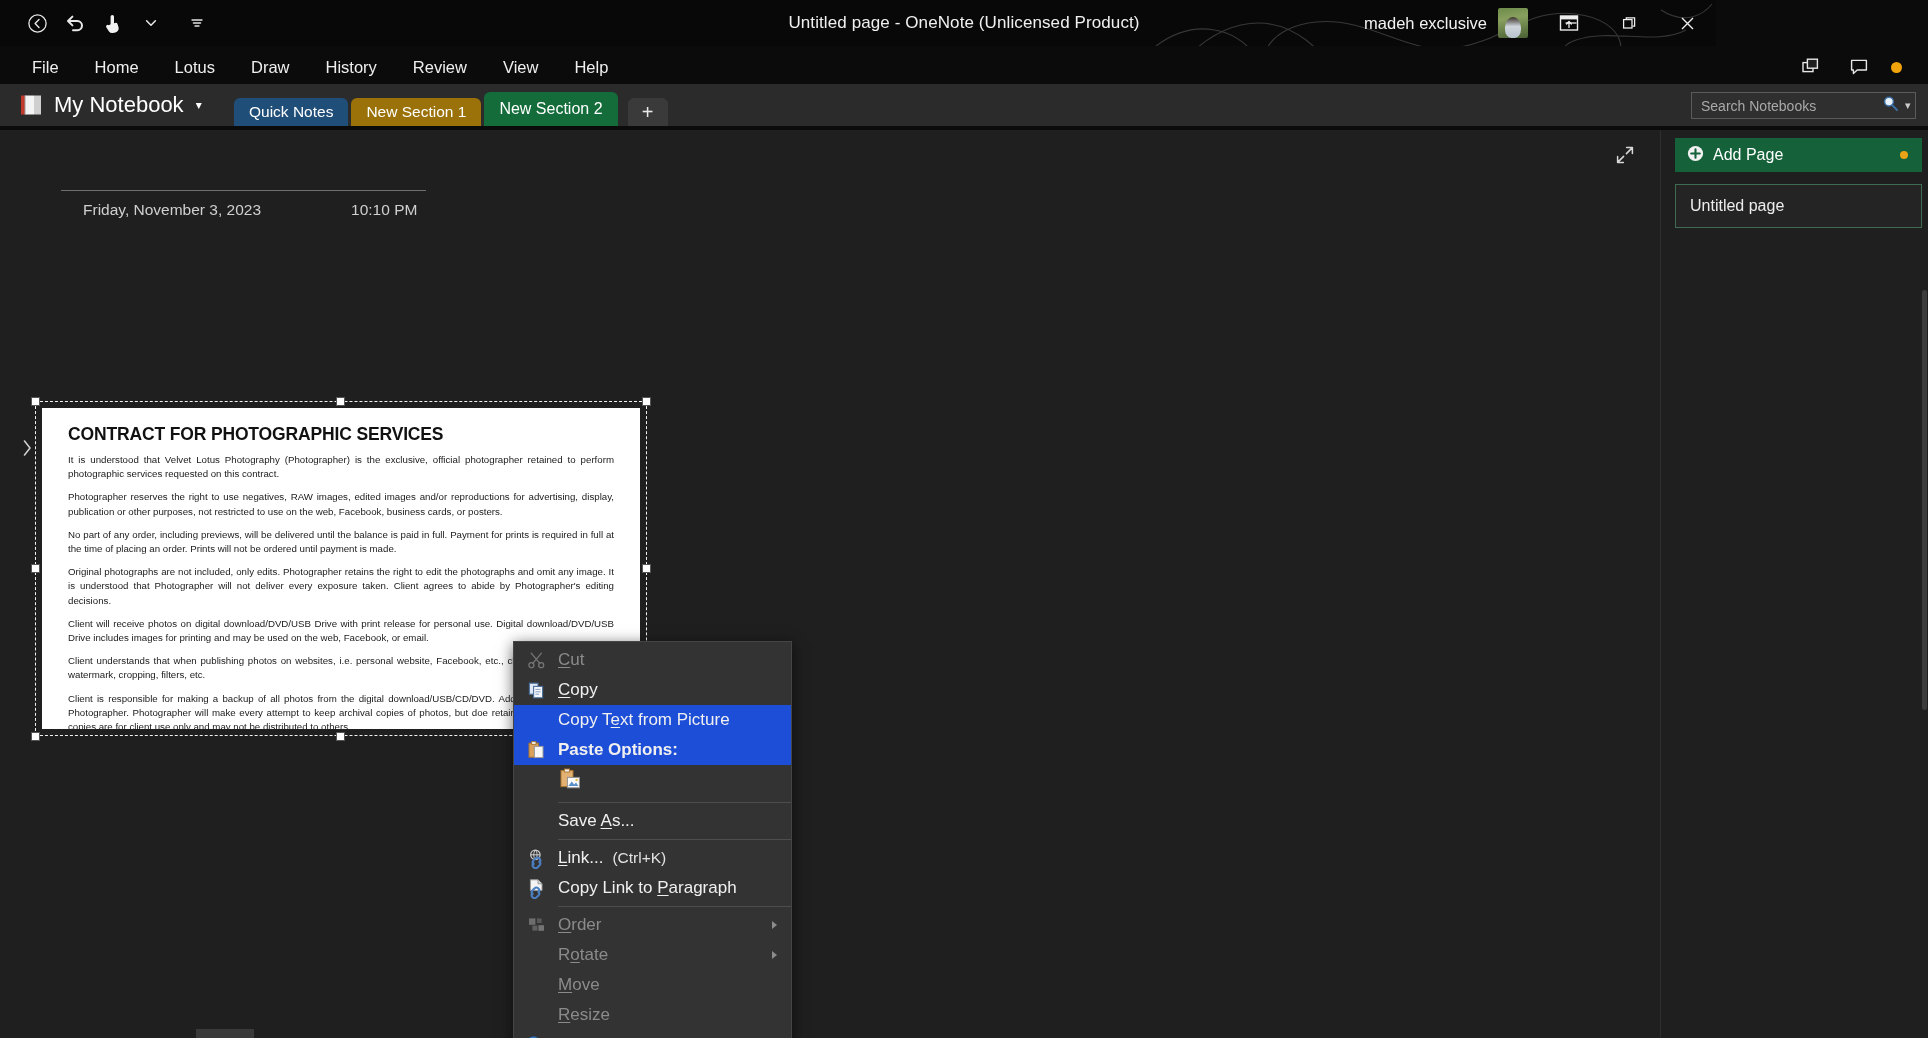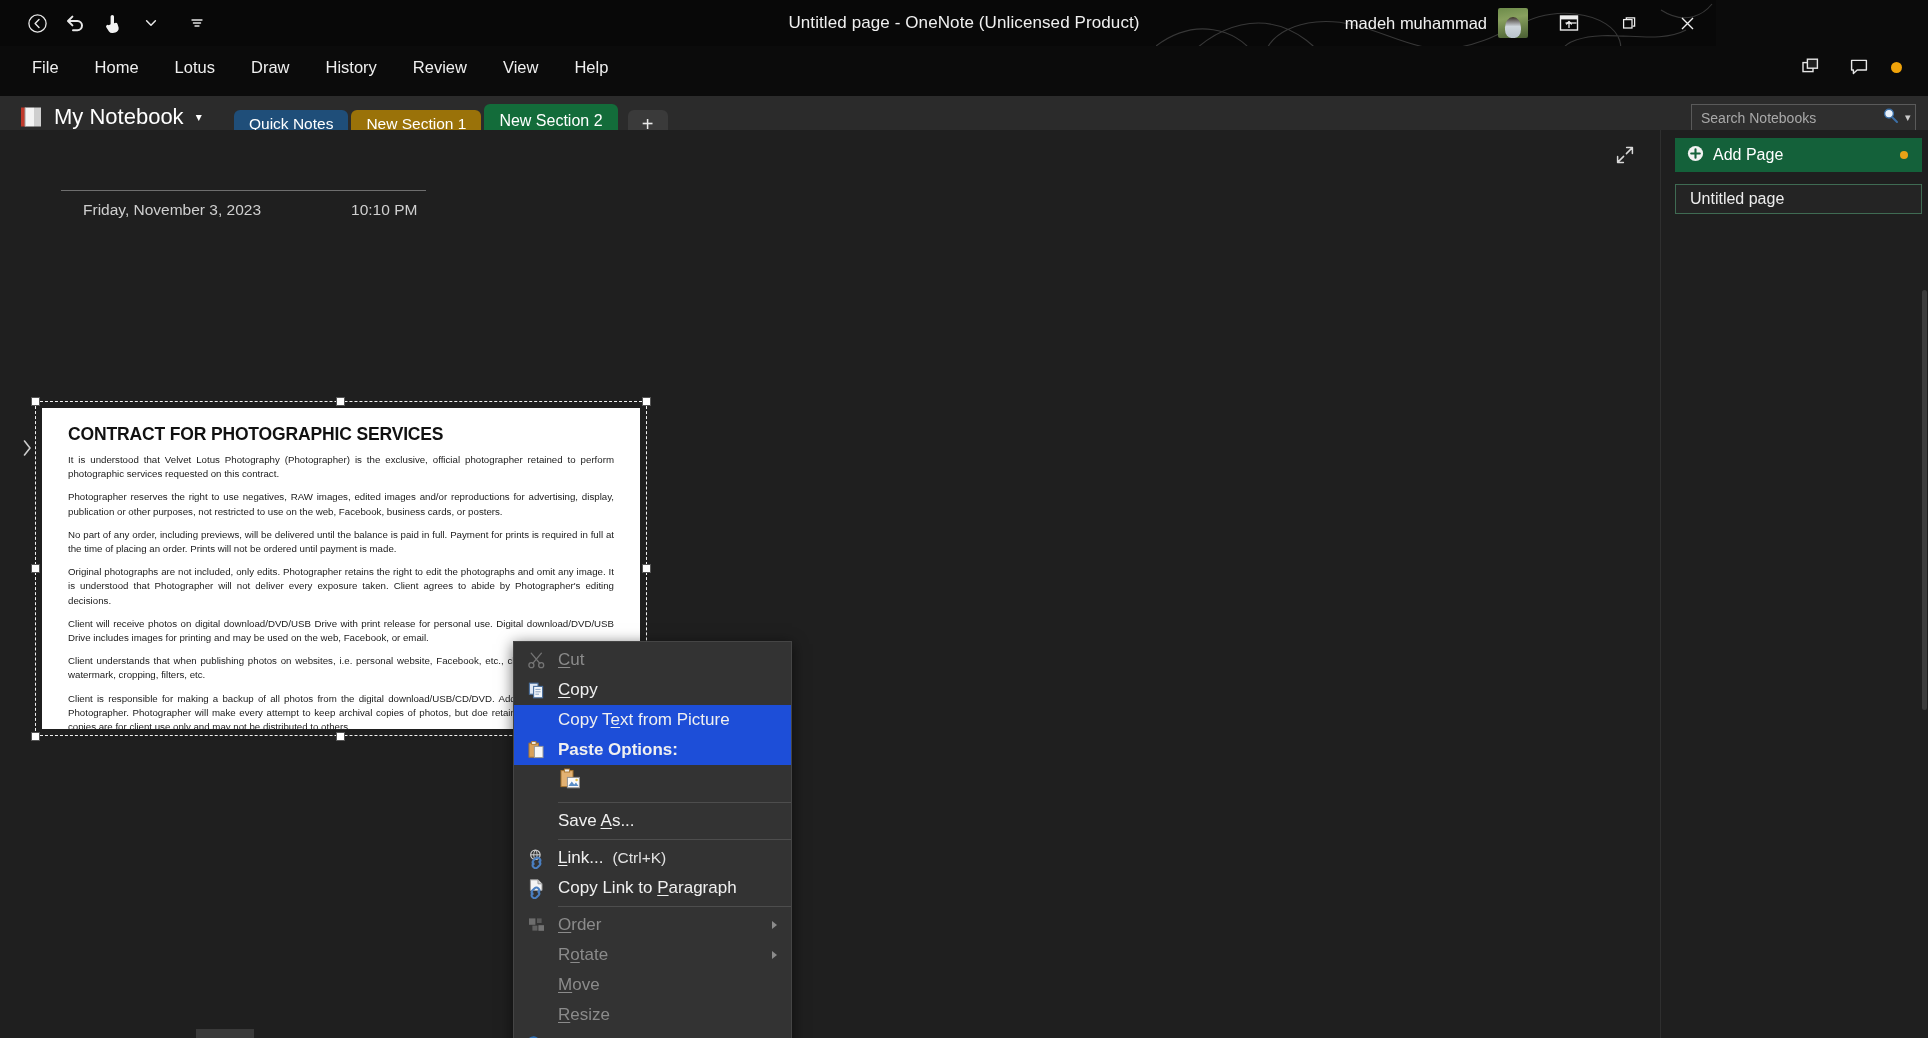--- a/index.html
+++ b/index.html
@@ -60,21 +60,21 @@
   .menu-item {
     height: 42px; padding: 0 18px; display: flex; align-items: center;
     color: #efefef; font-size: 16.5px;
   }
   #menubar-right { position: absolute; right: 8px; top: 0; height: 42px; display: flex; align-items: center; gap: 4px; }
   .mr-btn { width: 44px; height: 38px; display: flex; align-items: center; justify-content: center; color: #e6e6e6; }
   #dot-amber { width: 11px; height: 11px; border-radius: 50%; background: #f0a30a; margin: 0 18px 0 6px; }
 
   
   #nbbar {
-    position: absolute; left: 0; top: 96px; width: 1928px; height: 42px;
+    position: absolute; left: 0; top: 84px; width: 1928px; height: 42px;
     background: #2b2b2b;
   }
   #nb-name {
     position: absolute; left: 18px; top: 0; height: 42px;
     display: flex; align-items: center; gap: 10px; padding-right: 10px;
   }
   #nb-icon { width: 26px; height: 26px; position: relative; }
   #nb-label { color: #fff; font-size: 22px; }
   #nb-caret { color: #fff; font-size: 12px; margin-left: 2px; }
 
@@ -173,21 +173,21 @@
     background: #1f1f1f; border-left: 1px solid #2f2f2f;
   }
   #addpage {
     margin: 8px 6px 0 14px; height: 34px; background: #14613a;
     display: flex; align-items: center; padding: 7px 12px; position: relative;
   }
   #addpage-label { color: #fff; font-size: 16px; margin-left: 9px; }
   #addpage-dot { position: absolute; right: 14px; width: 8px; height: 8px; border-radius: 50%; background: #e8a317; }
   #pagelist { margin: 12px 6px 0 14px; }
   .page-item {
-    height: 30px; display: flex; align-items: center; padding-left: 14px;
+    height: 44px; display: flex; align-items: center; padding-left: 14px;
     color: #ededed; font-size: 16px; border: 1px solid #3f6b53; background: #242424;
   }
   #sb-scroll {
     position: absolute; right: 1px; top: 160px; width: 5px; height: 420px;
     background: #3c3c3c; border-radius: 3px;
   }
   #taskbar-peek {
     position: absolute; left: 196px; bottom: 0; width: 58px; height: 9px; background: #3a3a3a;
   }
 </style>
@@ -234,21 +234,21 @@
     <div class="qat-btn" style="margin-left:8px">
       <svg width="16" height="16" viewBox="0 0 16 16">
           <path d="M3 5 H13 M4.4 8 H11.6 M6 11 H10" stroke="#e2e2e2" stroke-width="1.3" stroke-linecap="round"></path>
         </svg>
     </div>
   </div>
 
   <div id="win-title">Untitled page  -  OneNote (Unlicensed Product)</div>
 
   <div id="acct">
-    <span id="acct-name">madeh muhammad</span>
+    <span id="acct-name">madeh exclusive</span>
     <div id="avatar"></div>
   </div>
 
   <div id="ribbon-display">
     <svg width="20" height="18" viewBox="0 0 20 18">
         <rect x="1.5" y="2" width="17" height="14" fill="none" stroke="#ececec" stroke-width="1.4"></rect>
         <rect x="1.5" y="2" width="17" height="3.4" fill="#ececec"></rect>
         <path d="M10 13.4 V7.6 M7.6 10 L10 7.4 L12.4 10" stroke="#ececec" stroke-width="1.3" fill="none" stroke-linecap="round" stroke-linejoin="round"></path>
       </svg>
   </div>

